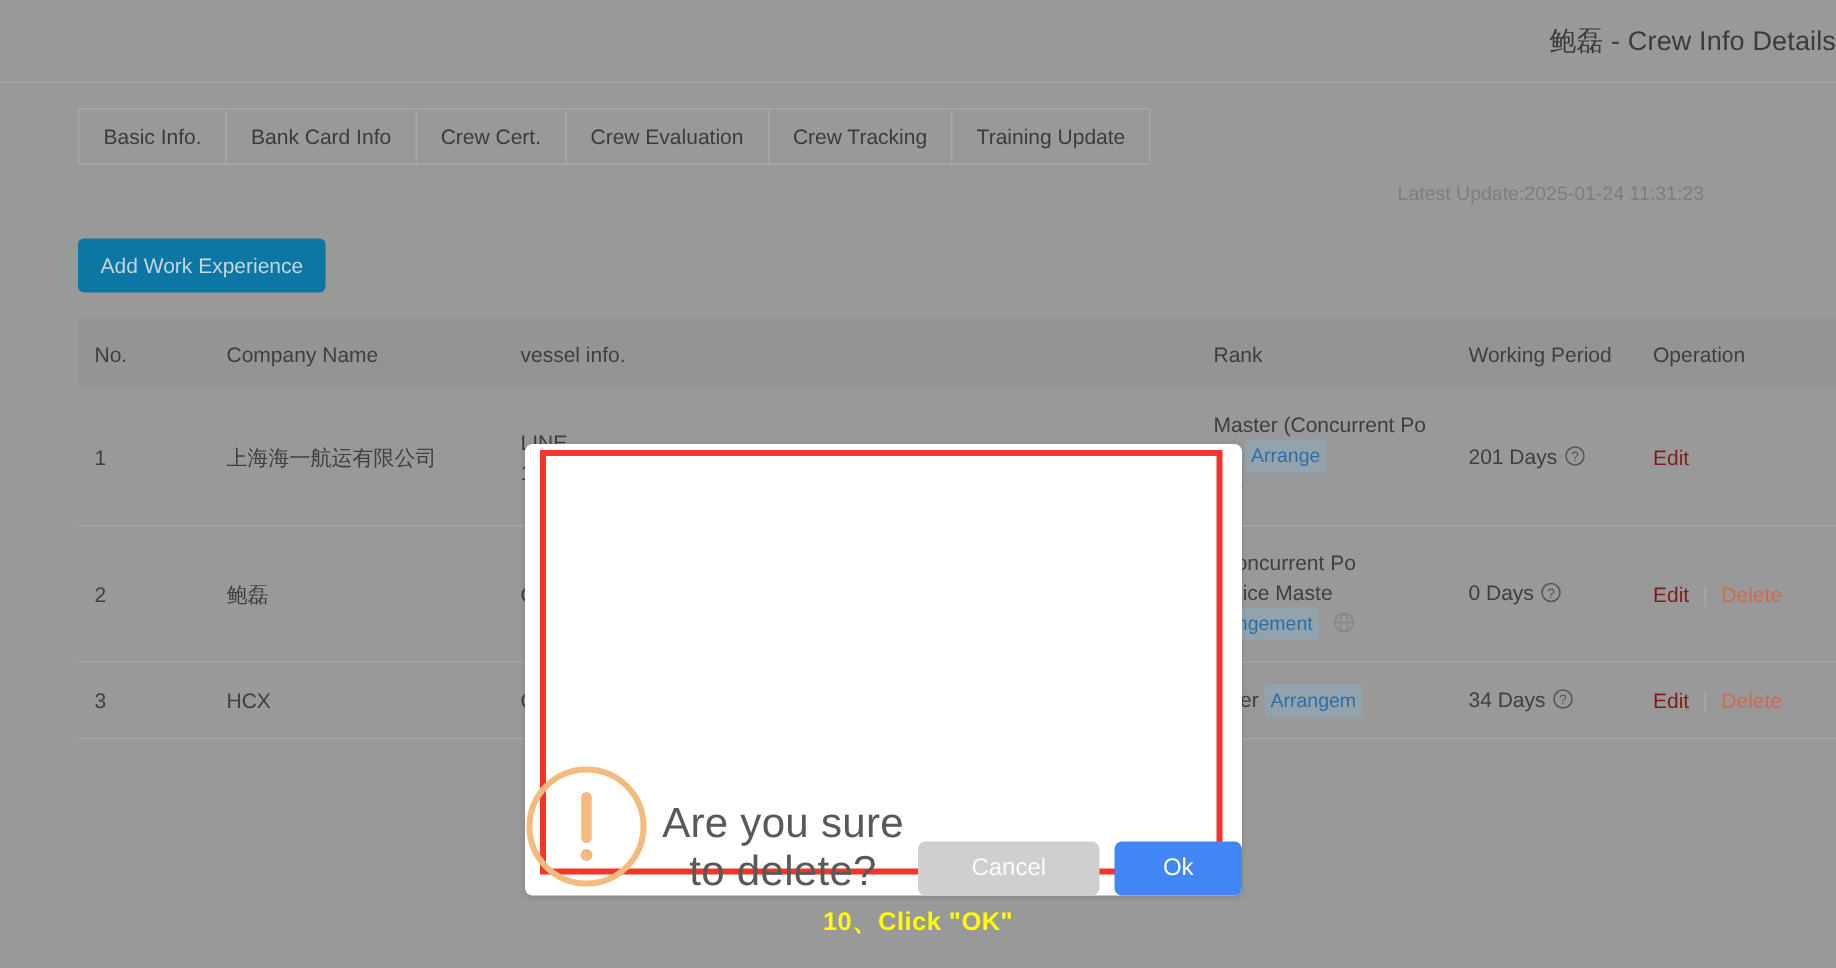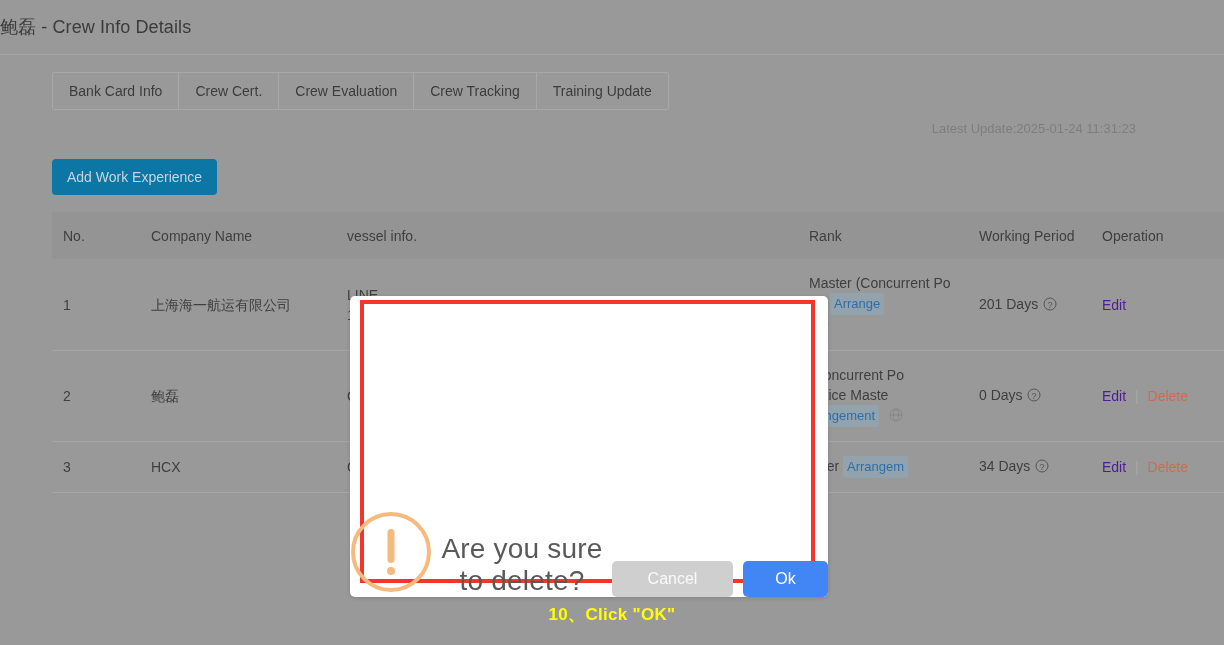--- a/index.html
+++ b/index.html
@@ -23,21 +23,21 @@
     background: #999999;
   }
 
   
   .page-header {
     height: 55px;
     box-sizing: border-box;
     border-bottom: 1px solid #a5a5a5;
     display: flex;
     align-items: center;
-    justify-content: flex-start;
+    justify-content: flex-end;
   }
   .page-title {
     font-size: 18px;
     color: #3b3b3b;
     letter-spacing: .1px;
   }
 
   
   .tabs-wrap {
     padding: 17px 0 0 52px;
@@ -143,21 +143,21 @@
     vertical-align: middle;
     margin-left: 6px;
     opacity: .75;
   }
   .help-icon {
     display: inline-block;
     vertical-align: -2px;
     margin-left: 1px;
   }
   .link-edit {
-    color: #4c1d95;
+    color: #7f1d1d;
     text-decoration: none;
     cursor: pointer;
   }
   .link-delete {
     color: #cf6b4e;
     text-decoration: none;
     cursor: pointer;
   }
   .link-sep {
     color: #a8a8a8;
@@ -249,20 +249,21 @@
 <body>
 
 <div id="page-root">
 
   <div class="page-header">
     <div class="page-title">鲍磊 - Crew Info Details</div>
   </div>
 
   <div class="tabs-wrap">
     <div class="tabs">
+      <div class="tab">Basic Info.</div>
       <div class="tab">Bank Card Info</div>
       <div class="tab">Crew Cert.</div>
       <div class="tab">Crew Evaluation</div>
       <div class="tab">Crew Tracking</div>
       <div class="tab">Training Update</div>
     </div>
   </div>
 
   <div class="latest-update">Latest Update:2025-01-24 11:31:23</div>
 

